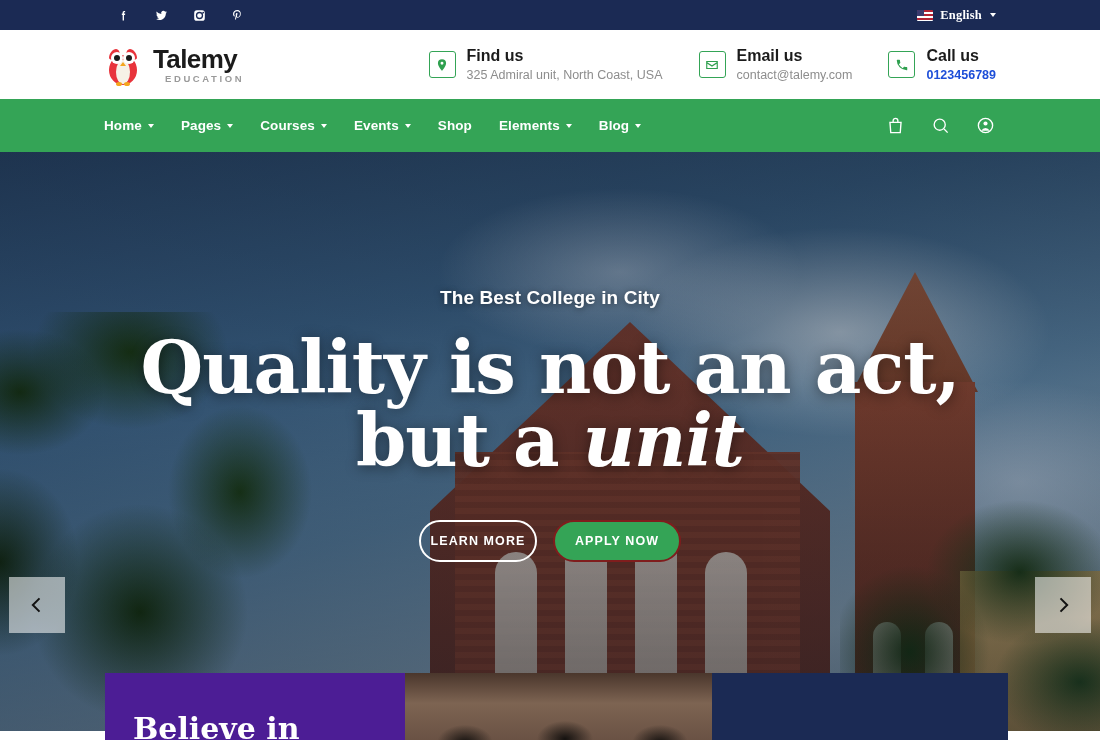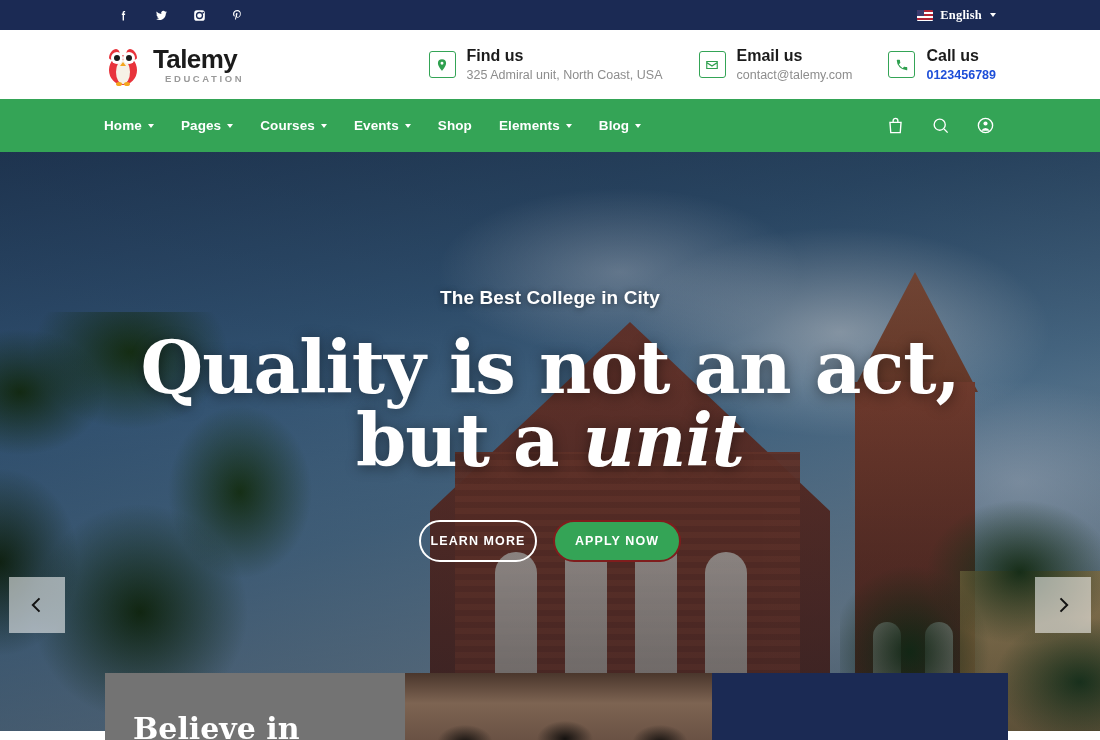--- a/index.html
+++ b/index.html
@@ -173,21 +173,21 @@
   }
   .arrow.left { left: 9px; }
   .arrow.right { right: 9px; }
   .arrow svg { width: 20px; height: 20px; stroke: #111; stroke-width: 2.4; fill: none; }
 
   
   .panels {
     position: absolute; left: 0; top: 673px; width: 1100px; height: 67px;
   }
   .panel { position: absolute; top: 0; height: 67px; }
-  .panel-green { left: 105px; width: 300px; background: #737373; }
+  .panel-green { left: 105px; width: 300px; background: #4c1d95; }
   .panel-img {
     left: 405px; width: 307px;
     background:
       radial-gradient(ellipse 40px 26px at 60px 70px, #14110f, transparent 70%),
       radial-gradient(ellipse 40px 26px at 160px 66px, #14110f, transparent 70%),
       radial-gradient(ellipse 40px 26px at 255px 70px, #14110f, transparent 70%),
       linear-gradient(180deg, #4a362c 0%, #7d6452 45%, #6a5244 100%);
   }
   .panel-navy { left: 712px; width: 296px; background: #1b2a54; }
   .panel-title {

